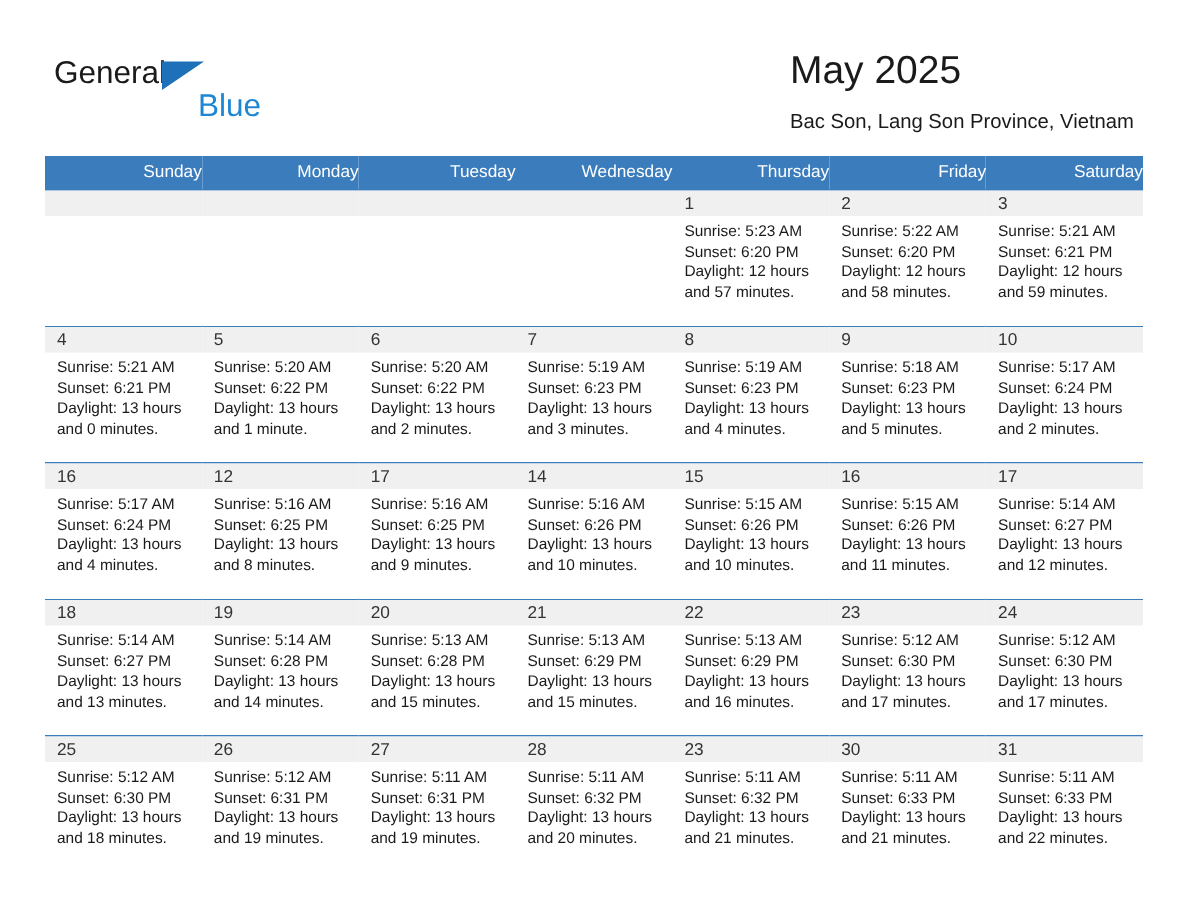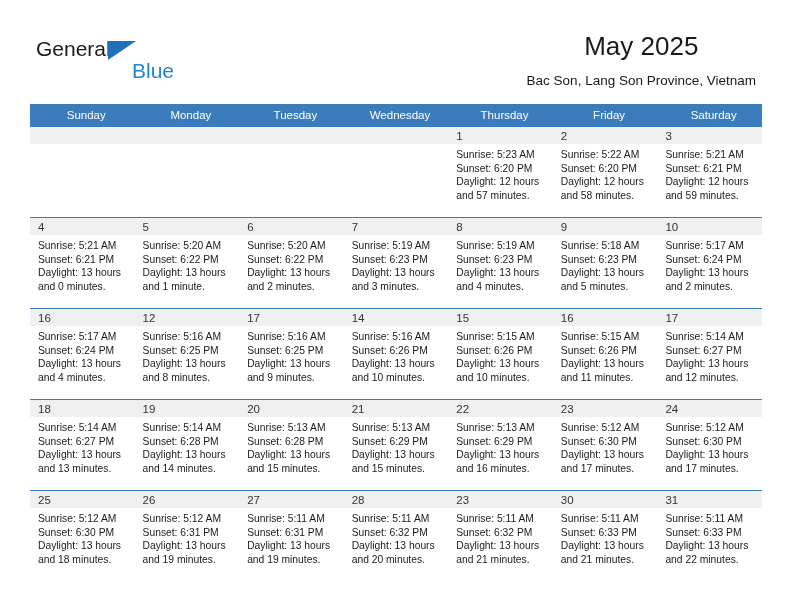--- a/index.html
+++ b/index.html
@@ -62,21 +62,21 @@
     top: 22px;
     font-size: 21px;
     color: #1e87d4;
     line-height: 22px;
     margin-left: 40px;
   }
   .title-block {
     position: absolute;
     right: 36px;
     top: 30px;
-    text-align: center;
+    text-align: left;
   }
   .cal-title {
     font-size: 26px;
     color: #1a1a1a;
     line-height: 32px;
     white-space: nowrap;
   }
   .cal-subtitle {
     margin-top: 10px;
     font-size: 13.5px;
@@ -94,21 +94,21 @@
     border-collapse: collapse;
     table-layout: fixed;
   }
   .calendar col { width: 104.57px; }
 
   thead th {
     background: #3b7cbd;
     color: #ffffff;
     font-size: 11.5px;
     font-weight: normal;
-    text-align: center;
+    text-align: right;
     padding: 5px 0 5px 8px;
     height: 20px;
     box-sizing: border-box;
   }
 
   tbody td {
     vertical-align: top;
     padding: 0;
     height: 90px;
     border-top: 1px solid #3b7cbd;

